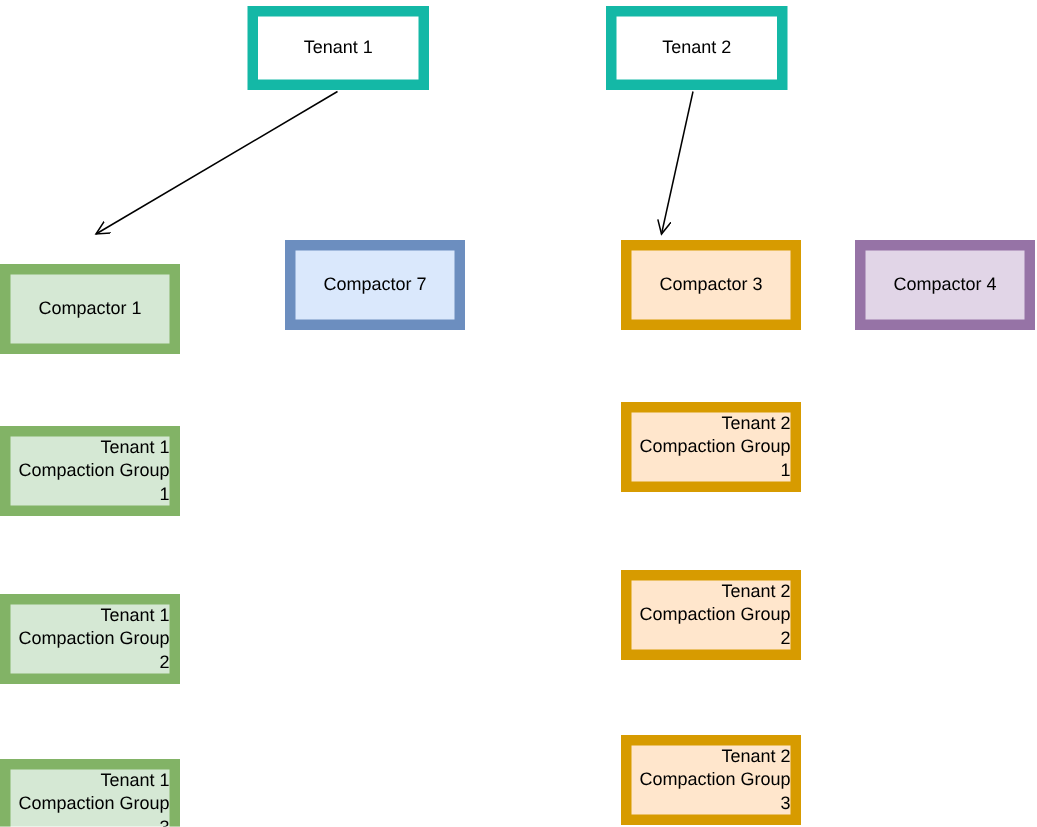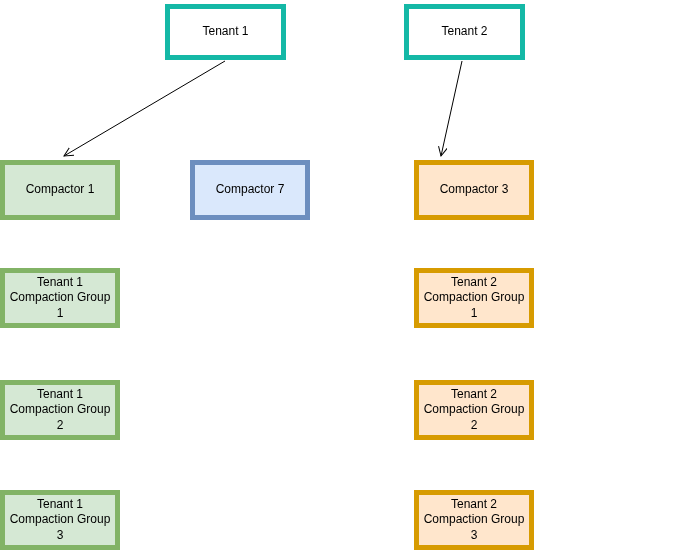--- a/index.html
+++ b/index.html
@@ -12,36 +12,36 @@
     font-family: "Liberation Sans", sans-serif;
     font-size: 12px;
     color: #000000;
   }
   .canvas { position: absolute; inset: 0; }
   .node {
     position: absolute;
     display: flex;
     align-items: center;
     justify-content: center;
-    text-align: center;
+    text-align: right;
     white-space: pre-line;
     line-height: 1.3;
-    border: 5px solid #14b8a6;
+    border: 7px solid #14b8a6;
     background: #ffffff;
   }
   .tenant   { left: 0; top: 4px; width: 121px; height: 56px; }
   .tenant1  { left: 165px; }
   .tenant2  { left: 404px; }
 
   .compactor, .group { width: 120px; height: 60px; }
   .row-compactors { top: 160px; }
   .row-g1 { top: 268px; }
   .row-g2 { top: 380px; }
   .row-g3 { top: 490px; }
-  .col1 { left: 0; }
+  .col1 { left: 0; margin-top: 16px; }
   .col2 { left: 190px; }
   .col3 { left: 380px; }
   .col4 { left: 570px; }
 
   .green  { background: var(--green-fill);  border-color: var(--green-stroke); }
   .blue   { background: var(--blue-fill);   border-color: var(--blue-stroke); }
   .orange { background: var(--orange-fill); border-color: var(--orange-stroke); margin-left: 34px; }
   .purple { background: var(--purple-fill); border-color: var(--purple-stroke); }
 
   svg.edges {
@@ -66,20 +66,21 @@
     <line x1="225" y1="61" x2="64" y2="156" marker-end="url(#arrow-open)"></line>
     <line x1="462" y1="61" x2="441" y2="156" marker-end="url(#arrow-open)"></line>
   </svg>
 
   <div class="node tenant tenant1">Tenant 1</div>
   <div class="node tenant tenant2">Tenant 2</div>
 
   <div class="node compactor row-compactors col1 green">Compactor 1</div>
   <div class="node compactor row-compactors col2 blue">Compactor 7</div>
   <div class="node compactor row-compactors col3 orange">Compactor 3</div>
+  <div class="node compactor row-compactors col4 purple">Compactor 4</div>
 
   <div class="node group row-g1 col1 green">Tenant 1
 Compaction Group 1</div>
   <div class="node group row-g2 col1 green">Tenant 1
 Compaction Group 2</div>
   <div class="node group row-g3 col1 green">Tenant 1
 Compaction Group 3</div>
 
   <div class="node group row-g1 col3 orange">Tenant 2
 Compaction Group 1</div>

